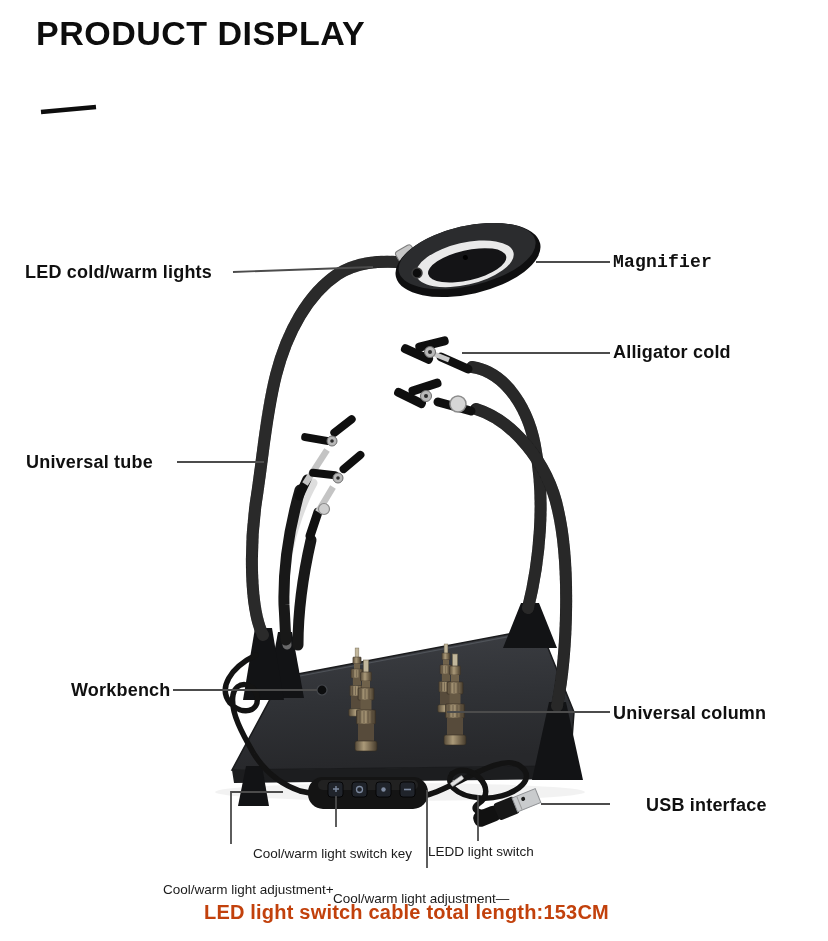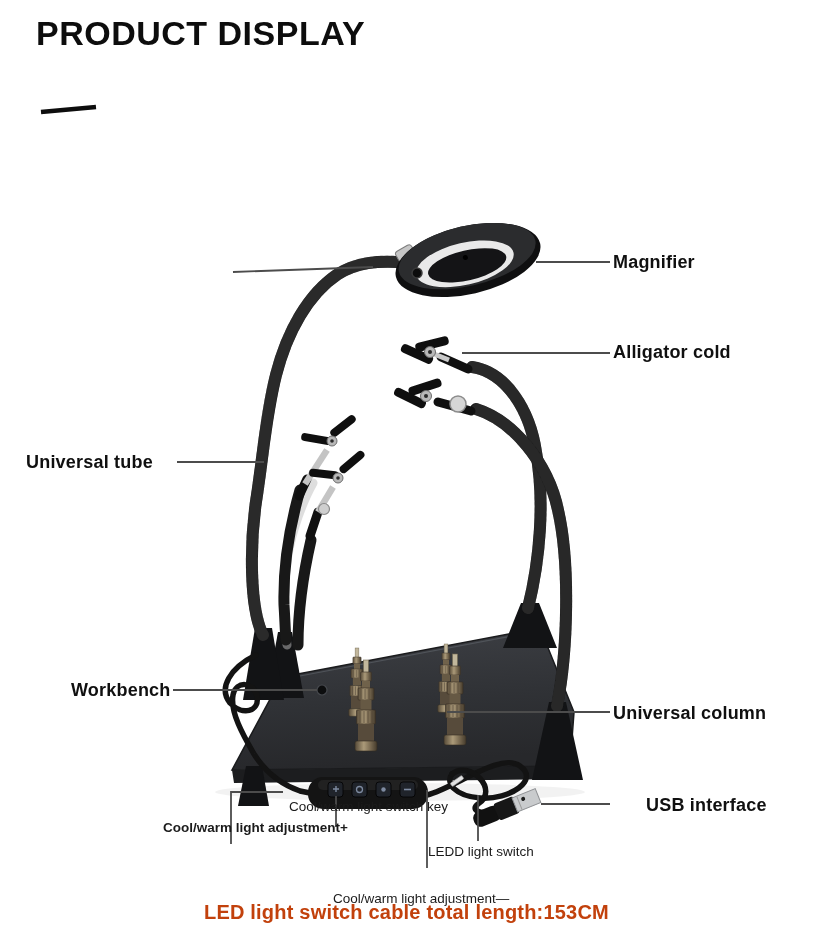--- a/index.html
+++ b/index.html
@@ -187,26 +187,27 @@
       <path d="M541 804 L610 804"></path>
       <path d="M336 796 L336 827"></path>
       <path d="M283 792 L231 792 L231 844"></path>
       <path d="M478 795 L478 841"></path>
       <path d="M427 790 L427 868"></path>
     </g>
   </svg>
 
   <div class="page-title">PRODUCT DISPLAY</div>
 
-  <div class="co" style="left:613px;top:252px;">Magnifier</div>
+  <div class="co" style="left:25px;top:262px;">LED cold/warm lights</div>
+  <div class="co" style="left:613px;top:252px;font-family:Liberation Mono, monospace;">Magnifier</div>
   <div class="co" style="left:613px;top:342px;">Alligator cold</div>
   <div class="co" style="left:26px;top:452px;">Universal tube</div>
   <div class="co" style="left:71px;top:680px;">Workbench</div>
   <div class="co" style="left:613px;top:703px;">Universal column</div>
   <div class="co" style="left:646px;top:795px;">USB interface</div>
 
-  <div class="co-sm" style="left:253px;top:799px;margin-left:36px;">Cool/warm light switch key</div>
-  <div class="co-sm" style="left:163px;top:820px;font-weight:bold;">Cool/warm light adjustment+</div>
+  <div class="co-sm" style="left:253px;top:846px;">Cool/warm light switch key</div>
+  <div class="co-sm" style="left:163px;top:882px;">Cool/warm light adjustment+</div>
   <div class="co-sm" style="left:428px;top:844px;">LEDD light switch</div>
   <div class="co-sm" style="left:333px;top:891px;">Cool/warm light adjustment—</div>
 
   <div class="footer-note">LED light switch cable total length:153CM</div>
 </div>
 
 </body></html>

